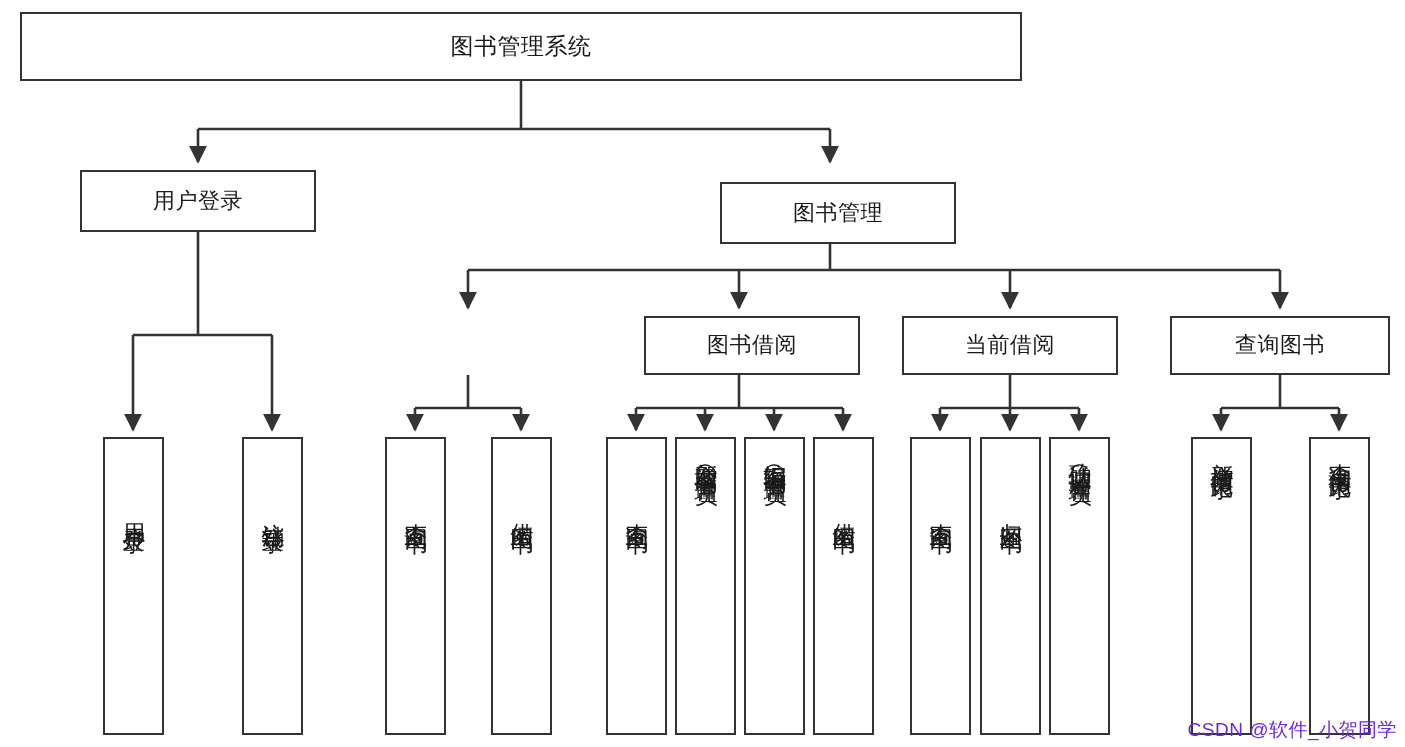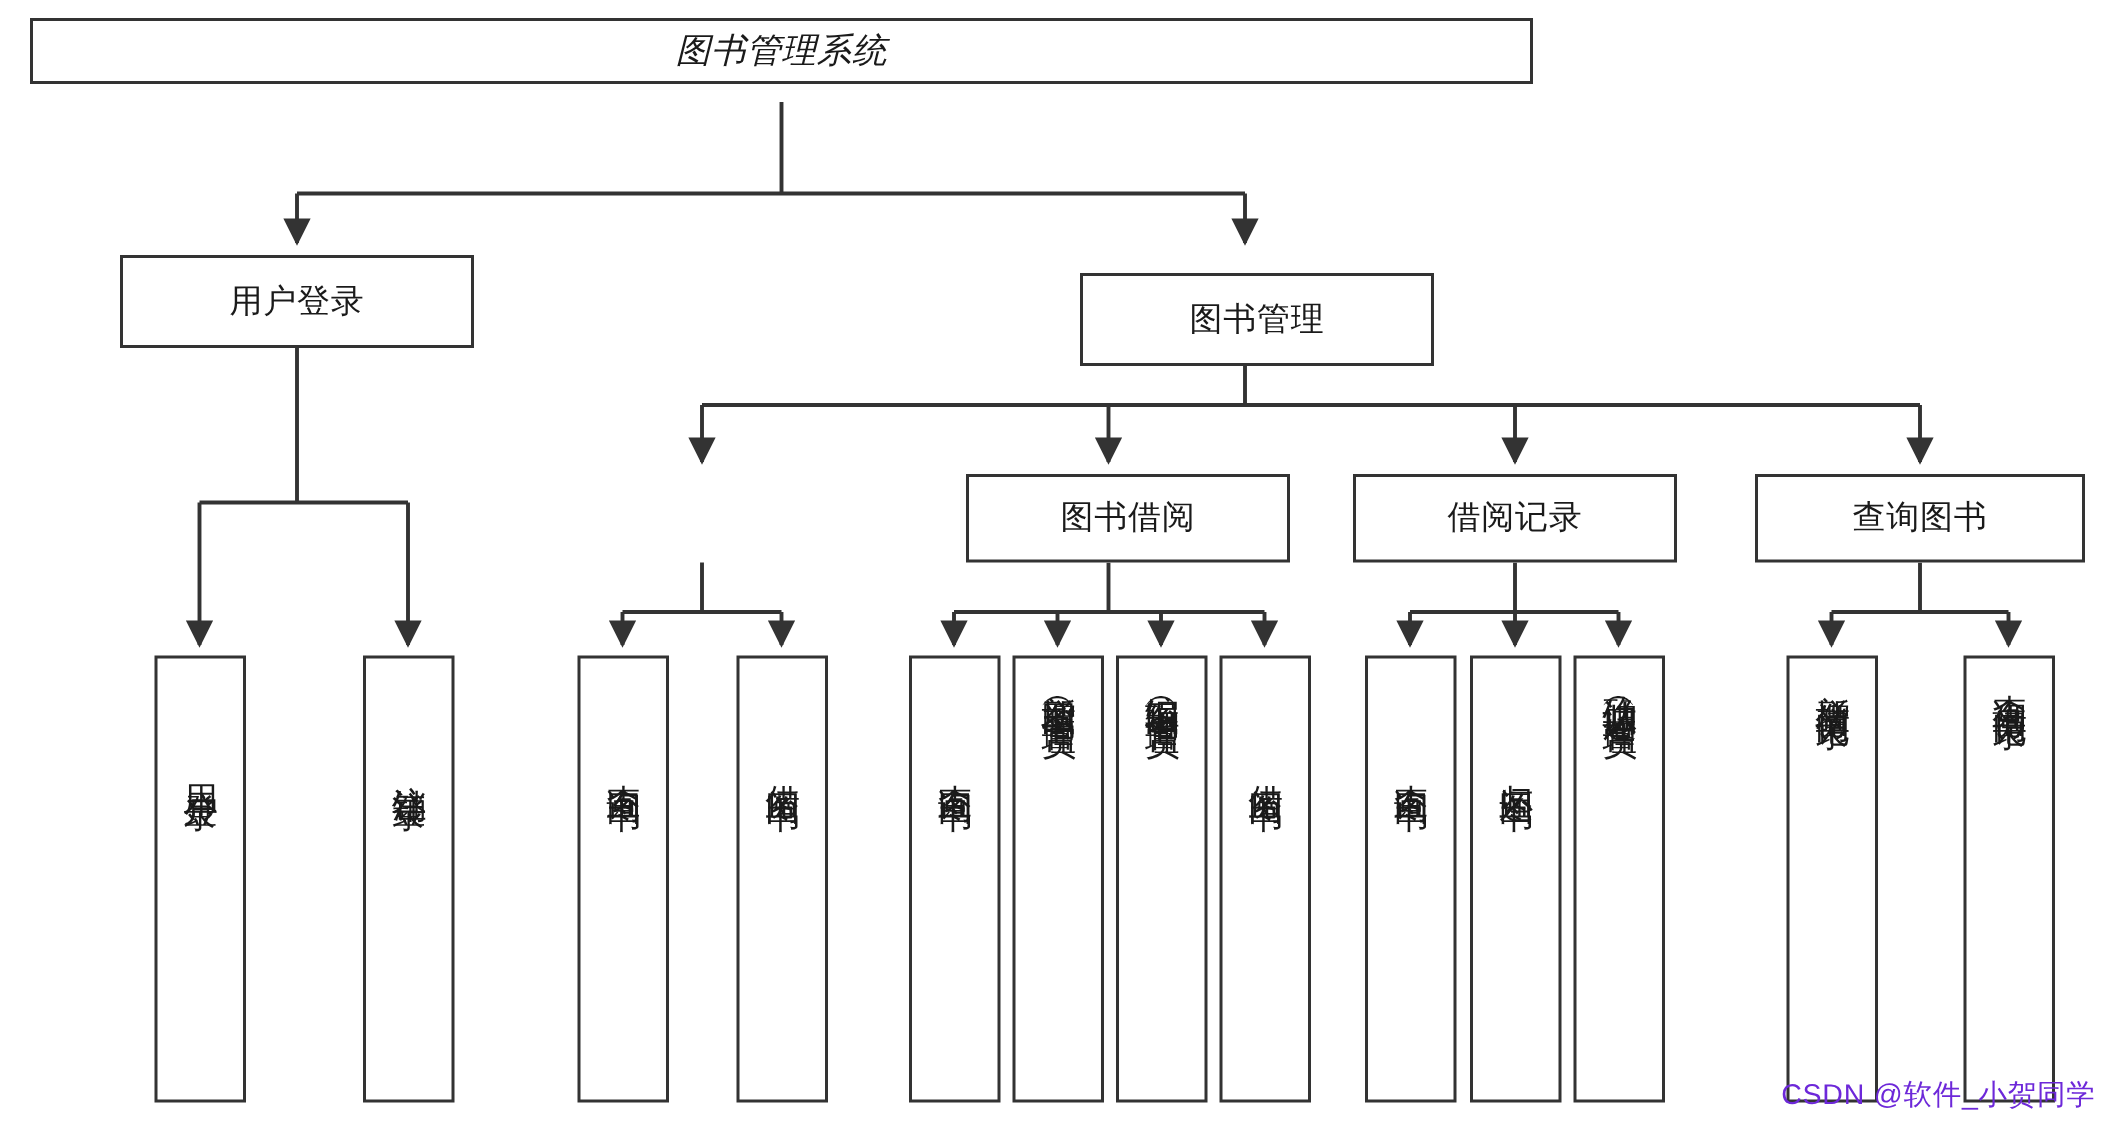--- a/index.html
+++ b/index.html
@@ -120,36 +120,36 @@
       <path d="M 1010 408 L 1010 430" marker-end="url(#arrow)"></path>
       <path d="M 1079 408 L 1079 430" marker-end="url(#arrow)"></path>
 
       <path d="M 1280 375 L 1280 408"></path>
       <path d="M 1221 408 L 1339 408"></path>
       <path d="M 1221 408 L 1221 430" marker-end="url(#arrow)"></path>
       <path d="M 1339 408 L 1339 430" marker-end="url(#arrow)"></path>
     </g>
   </svg>
 
-  <div class="node horizontal" id="root-node" style="left:20px; top:12px; width:1002px; height:44px;font-style:italic;">
+  <div class="node horizontal" id="root-node" style="left:20px; top:12px; width:1002px; height:69px;">
     <span class="label">图书管理系统</span>
   </div>
 
   <div class="node horizontal" style="left:80px; top:170px; width:236px; height:62px;">
     <span class="label">用户登录</span>
   </div>
   <div class="node horizontal" style="left:720px; top:170px; width:236px; height:62px;margin-top:12px;">
     <span class="label">图书管理</span>
   </div>
 
   <div class="node horizontal" style="left:632px; top:316px; width:216px; height:59px;margin-left:12px;">
     <span class="label">图书借阅</span>
   </div>
   <div class="node horizontal" style="left:902px; top:316px; width:216px; height:59px;">
-    <span class="label">借阅记录</span>
+    <span class="label">当前借阅</span>
   </div>
   <div class="node horizontal" style="left:1170px; top:316px; width:220px; height:59px;">
     <span class="label">查询图书</span>
   </div>
 
   <div class="node vertical mid" style="left:103px; top:437px; width:61px; height:298px;">
     <span class="label">用户登录</span>
   </div>
   <div class="node vertical mid" style="left:242px; top:437px; width:61px; height:298px;">
     <span class="label">注销登录</span>

